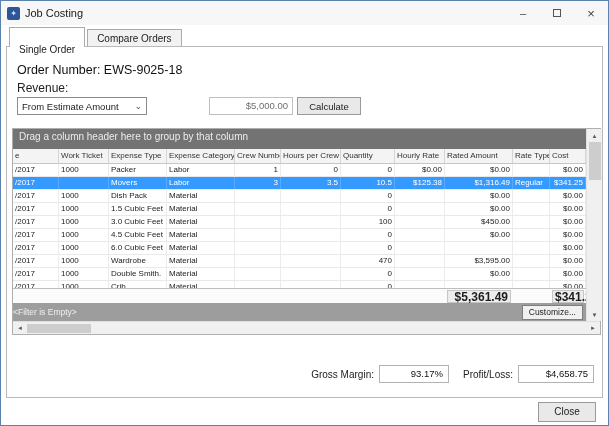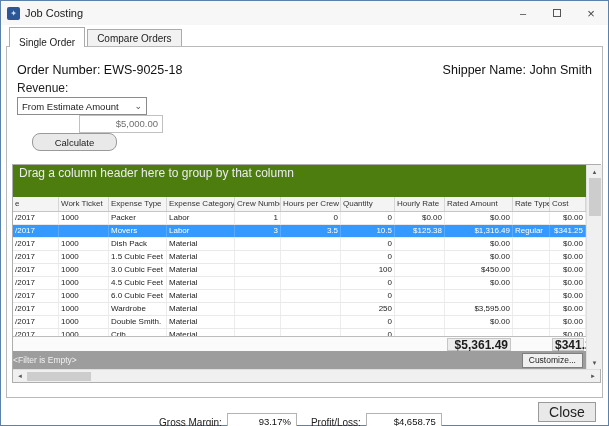--- a/index.html
+++ b/index.html
@@ -17,42 +17,42 @@
   .win-controls { margin-left: auto; display: flex; height: 100%; }
   .win-btn { width: 34px; height: 100%; display: flex; align-items: center; justify-content: center;
              font-size: 11px; color: #444; }
   .win-btn.max span { width: 8px; height: 8px; border: 1px solid #555; display: inline-block; }
   .win-btn.close { font-size: 13px; }
 
   
   .tabstrip { display: flex; align-items: flex-end; padding-left: 8px; height: 21px; flex: none; position: relative; z-index: 2; }
   .tab { font-size: 10px; color: #222; padding: 3px 9px; border: 1px solid #ababab; border-bottom: none;
          background: #f2f2f2; margin-right: 2px; height: 17px; }
-  .tab.active { background: #ffffff; height: 20px; padding-top: 9px; margin-bottom: -1px; }
+  .tab.active { background: #ffffff; height: 20px; padding-top: 16px; margin-bottom: -1px; }
 
   .tabpage { margin: 0 5px; border: 1px solid #b9b9b9; background: #fff; height: 352px; flex: none; position: relative; }
 
   .order-row { display: flex; justify-content: space-between; margin: 16px 10px 0 10px; font-size: 12.5px; color: #111; }
 
   .revenue-label { margin: 4px 0 2px 10px; font-size: 12px; color: #222; }
-  .revenue-row { display: flex; align-items: flex-start; margin-left: 10px; flex-direction: column; }
+  .revenue-row { display: flex; align-items: center; margin-left: 10px; }
   .combo { width: 130px; height: 18px; border: 1px solid #8b8b8b; background: #fff; display: flex;
            align-items: center; font-size: 9.5px; padding: 0 4px; color: #222; }
   .combo .arrow { margin-left: auto; font-size: 9px; color: #555; line-height: 6px; }
   .amount-box { width: 84px; height: 18px; border: 1px solid #c0c0c0; background: #fff; font-size: 9.5px;
                 color: #6f6f6f; text-align: right; padding: 0 4px; line-height: 16px; margin-left: 62px; }
   .btn { border: 1px solid #9a9a9a; background: #e9e9e9; font-size: 9.5px; color: #222;
          display: inline-flex; align-items: center; justify-content: center; }
-  .calc-btn { width: 85px; height: 18px; margin-left: 15px; border-radius: 8px; }
+  .calc-btn { width: 64px; height: 18px; margin-left: 4px; }
 
   
   .grid { margin: 13px 0 0 5px; width: 589px; border: 1px solid #aeaeae; background: #fff; }
   .grid-top { display: flex; }
   .grid-main { width: 573px; flex: none; }
-  .group-bar { height: 32px; background: #4d7c0f; color: #ececec; font-size: 12px; line-height: 16px; padding-left: 6px; }
+  .group-bar { height: 20px; background: #737373; color: #ececec; font-size: 10px; line-height: 16px; padding-left: 6px; }
   .grid-header { display: flex; height: 15px; background: #f4f4f4; border-bottom: 1px solid #c6c6c6; }
   .hcell { font-size: 8px; color: #333; line-height: 14px; border-right: 1px solid #d6d6d6; }
   .cell { flex: none; padding: 0 2px; white-space: nowrap; overflow: hidden; }
   .rows-clip { height: 124px; overflow: hidden; }
   .row { display: flex; height: 13px; background: #fff; border-bottom: 1px solid #e9e9e9; }
   .row .cell { font-size: 8px; color: #1c1c1c; line-height: 12px; border-right: 1px solid #ececec; }
   .row.selected { background: #359aff; }
   .row.selected .cell { color: #ffffff; border-right-color: #57aaff; }
   .cell.num { text-align: right; }
   .c0{width:46px}.c1{width:50px}.c2{width:58px}.c3{width:68px}.c4{width:46px}.c5{width:60px}
@@ -71,30 +71,30 @@
   .scroll-arrow { height: 13px; width: 100%; display: flex; align-items: center; justify-content: center;
                   font-size: 6px; color: #555; }
   .vthumb { width: 12px; height: 38px; background: #cdcdcd; }
   .vscroll .spacer { flex: 1; }
   .hscroll { height: 13px; background: #f0f0f0; border-top: 1px solid #dedede; display: flex; align-items: center; }
   .hscroll .scroll-arrow { width: 14px; height: 100%; }
   .hthumb { width: 64px; height: 9px; background: #cdcdcd; }
   .hscroll .spacer { flex: 1; }
 
   
-  .metrics-row { display: flex; align-items: center; justify-content: center; margin: 30px 8px 0 0; }
+  .metrics-row { display: flex; align-items: center; justify-content: flex-end; margin: 30px 8px 0 0; }
   .metric-label { font-size: 10px; color: #222; margin-right: 5px; }
   .metric-box { height: 18px; border: 1px solid #b3b3b3; background: #fff; font-size: 9.5px; color: #111;
                 text-align: right; padding: 0 5px; line-height: 16px; }
   .gm-box { width: 70px; margin-right: 14px; padding-left: 16px; }
   .pl-box { width: 76px; }
 
   
   .dialog-footer { flex: 1; display: flex; align-items: center; justify-content: flex-end; padding-right: 12px; }
-  .close-btn { width: 58px; height: 20px; font-size: 14px; }
+  .close-btn { width: 58px; height: 20px; font-size: 10px; }
 </style>
 </head>
 <body>
 
 <div class="window">
 
   <div class="titlebar">
     <span class="app-icon">✦</span>
     <span class="title-text">Job Costing</span>
     <div class="win-controls">
@@ -108,21 +108,20 @@
 
   <div class="tabstrip">
     <div class="tab active">Single Order</div>
     <div class="tab">Compare Orders</div>
   </div>
 
   <div class="tabpage">
 
     <div class="order-row">
       <span>Order Number: EWS-9025-18</span>
-      <span>Shipper Name: John Smith</span>
     </div>
 
     <div class="revenue-label">Revenue:</div>
     <div class="revenue-row">
       <div class="combo">
         <span>From Estimate Amount</span>
         <span class="arrow">⌄</span>
       </div>
       <div class="amount-box">$5,000.00</div>
       <button class="btn calc-btn">Calculate</button>
@@ -237,21 +236,21 @@
                 <div class="cell c9"></div>
                 <div class="cell c10 num">$0.00</div>
               </div>
               <div class="row">
                 <div class="cell c0">/2017</div>
                 <div class="cell c1">1000</div>
                 <div class="cell c2">Wardrobe</div>
                 <div class="cell c3">Material</div>
                 <div class="cell c4 num"></div>
                 <div class="cell c5 num"></div>
-                <div class="cell c6 num">250</div>
+                <div class="cell c6 num">470</div>
                 <div class="cell c7 num"></div>
                 <div class="cell c8 num">$3,595.00</div>
                 <div class="cell c9"></div>
                 <div class="cell c10 num">$0.00</div>
               </div>
               <div class="row">
                 <div class="cell c0">/2017</div>
                 <div class="cell c1">1000</div>
                 <div class="cell c2">Double Smith.</div>
                 <div class="cell c3">Material</div>

